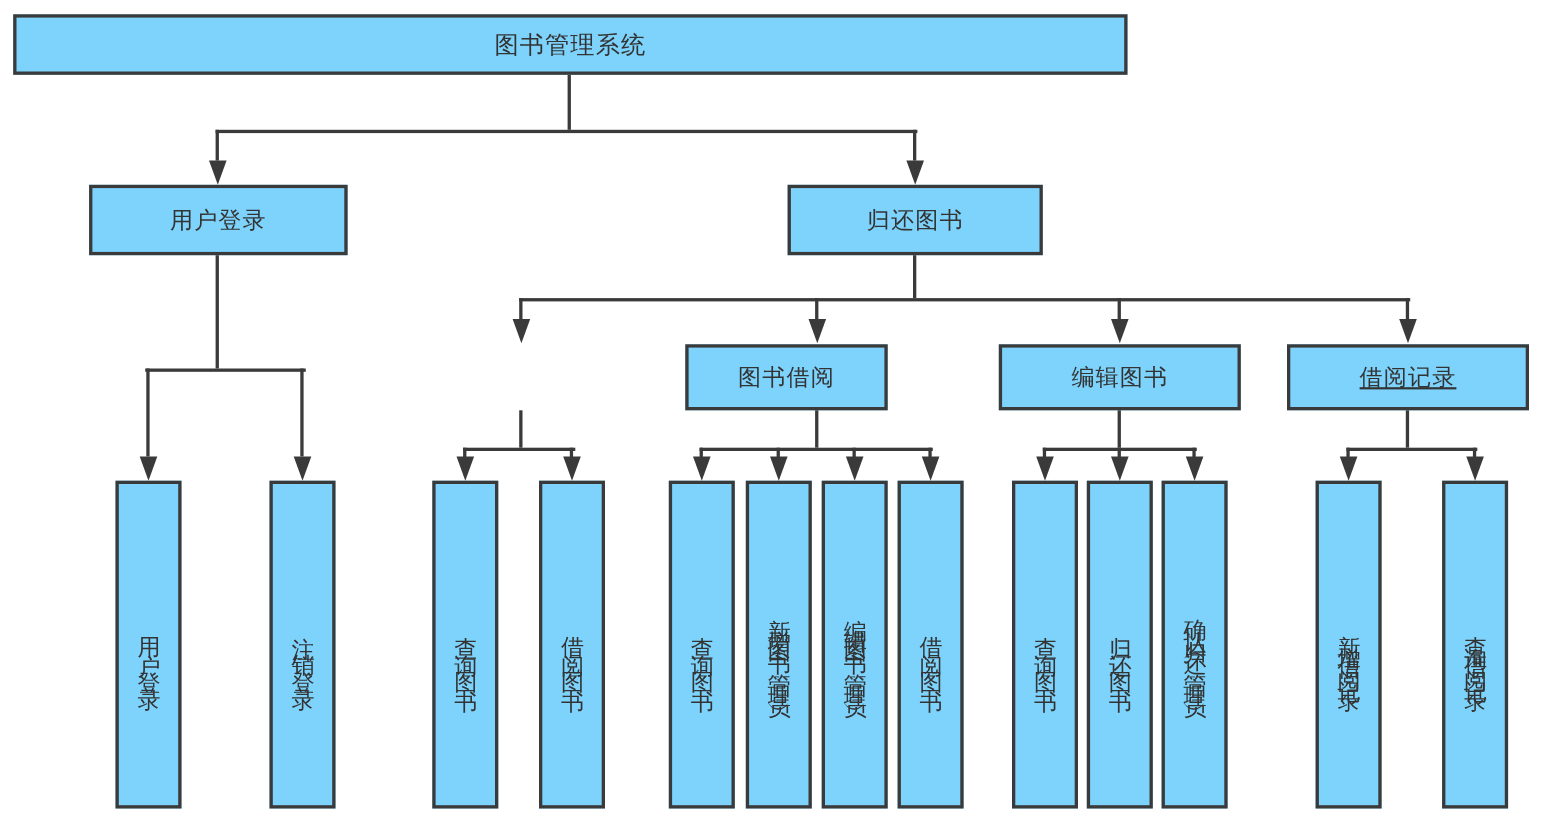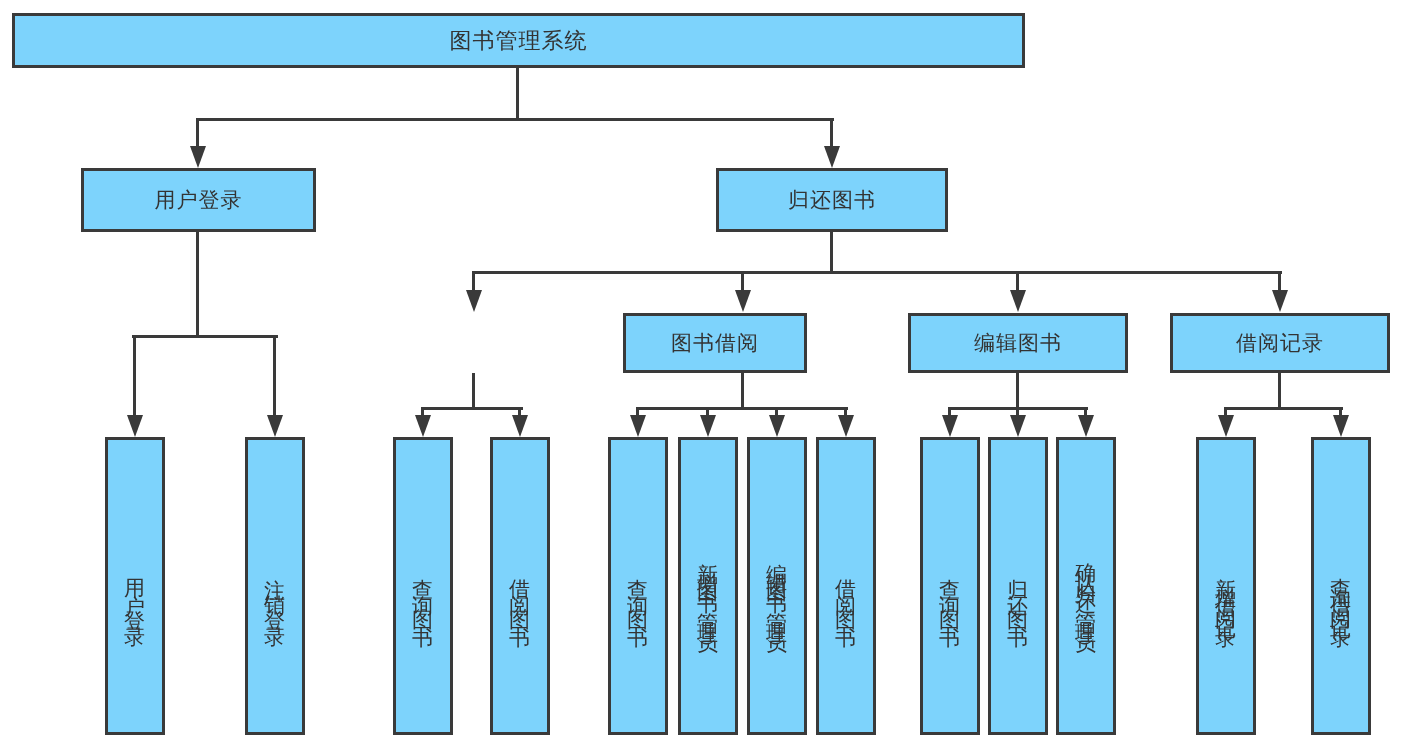--- a/index.html
+++ b/index.html
@@ -51,21 +51,21 @@
 
 
   <div class="box" style="left:603px;top:313px;width:184px;height:60px;margin-left:20px;">
     <span class="hlabel">图书借阅</span>
   </div>
 
   <div class="box" style="left:908px;top:313px;width:220px;height:60px;">
     <span class="hlabel">编辑图书</span>
   </div>
 
-  <div class="box" style="left:1170px;top:313px;width:220px;height:60px;">
+  <div class="box" style="left:1170px;top:313px;width:220px;height:60px;text-decoration:underline;">
     <span class="hlabel">借阅记录</span>
   </div>
 
   <div class="box leaf" style="left:105px;top:437px;width:60px;height:298px;">
     <span class="vlabel">用户登录</span>
   </div>
   <div class="box leaf" style="left:245px;top:437px;width:60px;height:298px;">
     <span class="vlabel">注销登录</span>
   </div>
 

